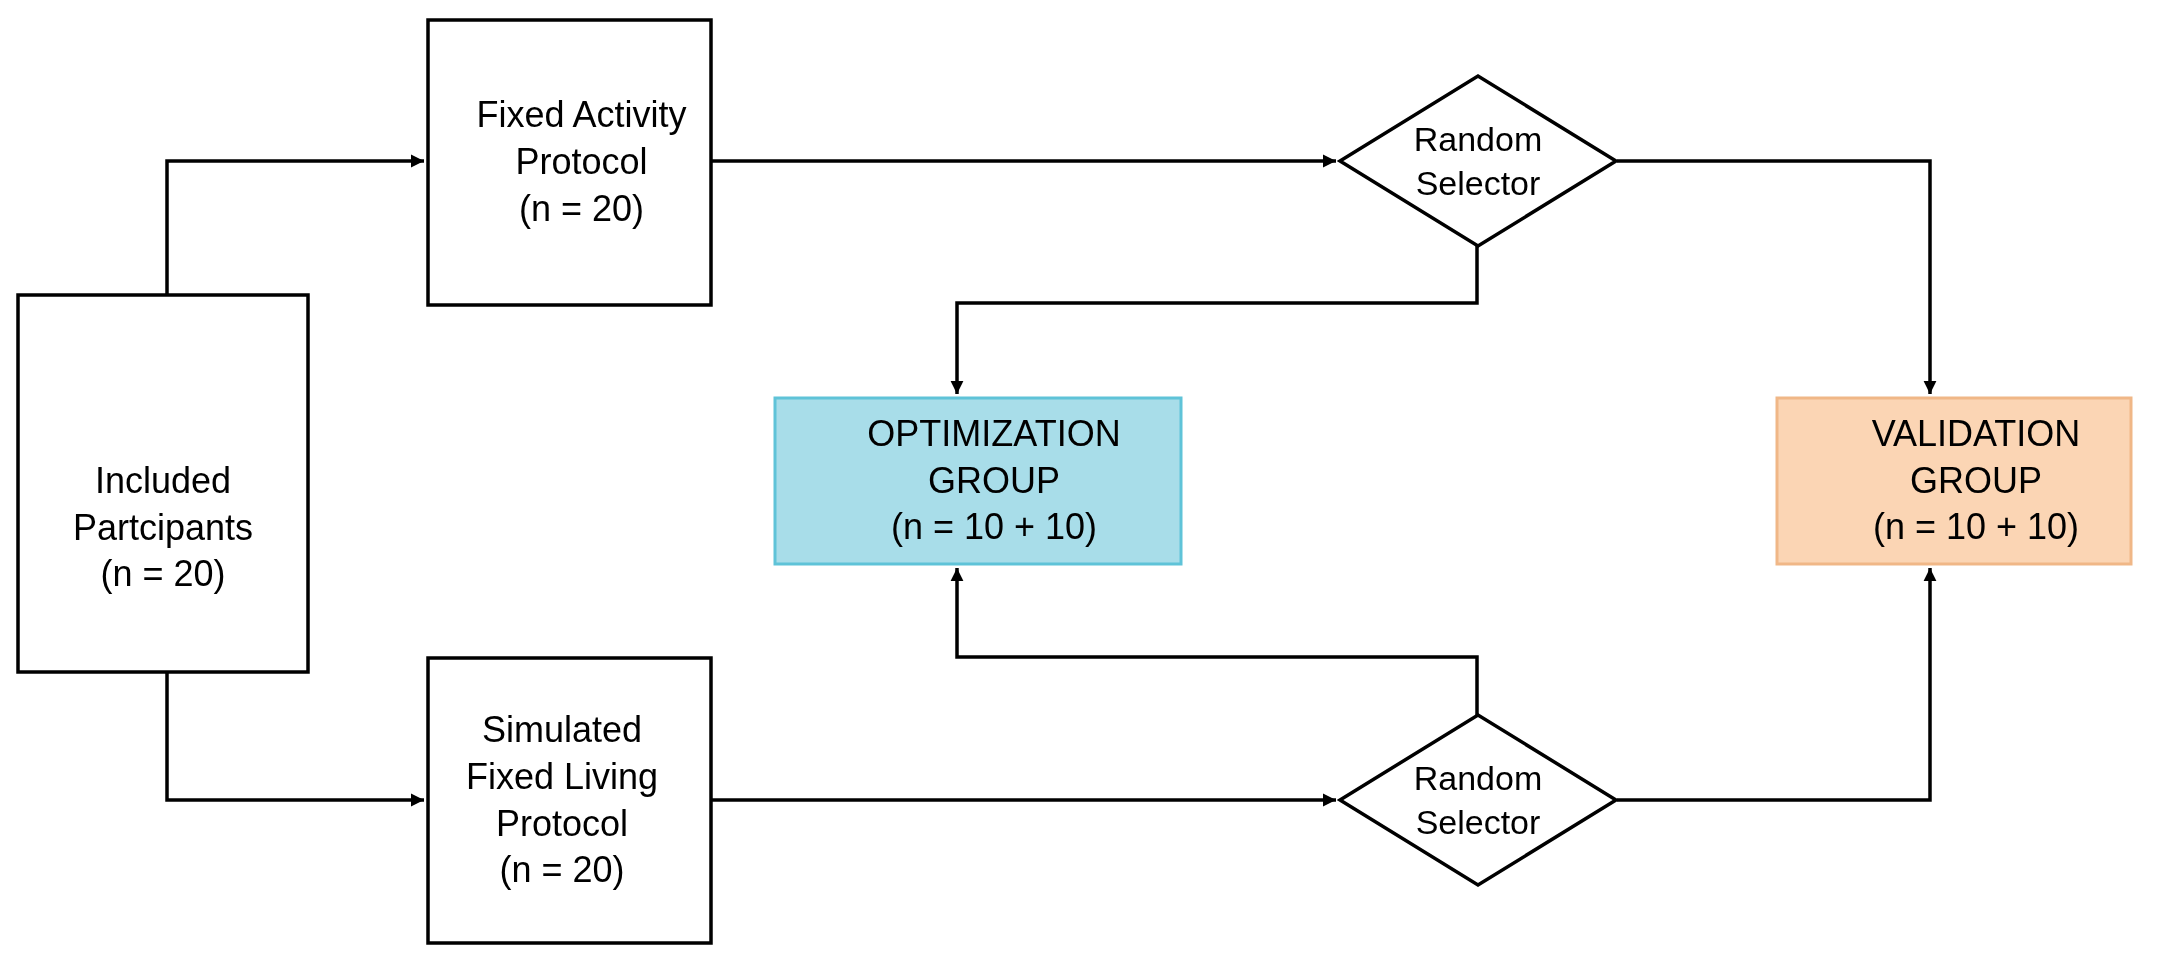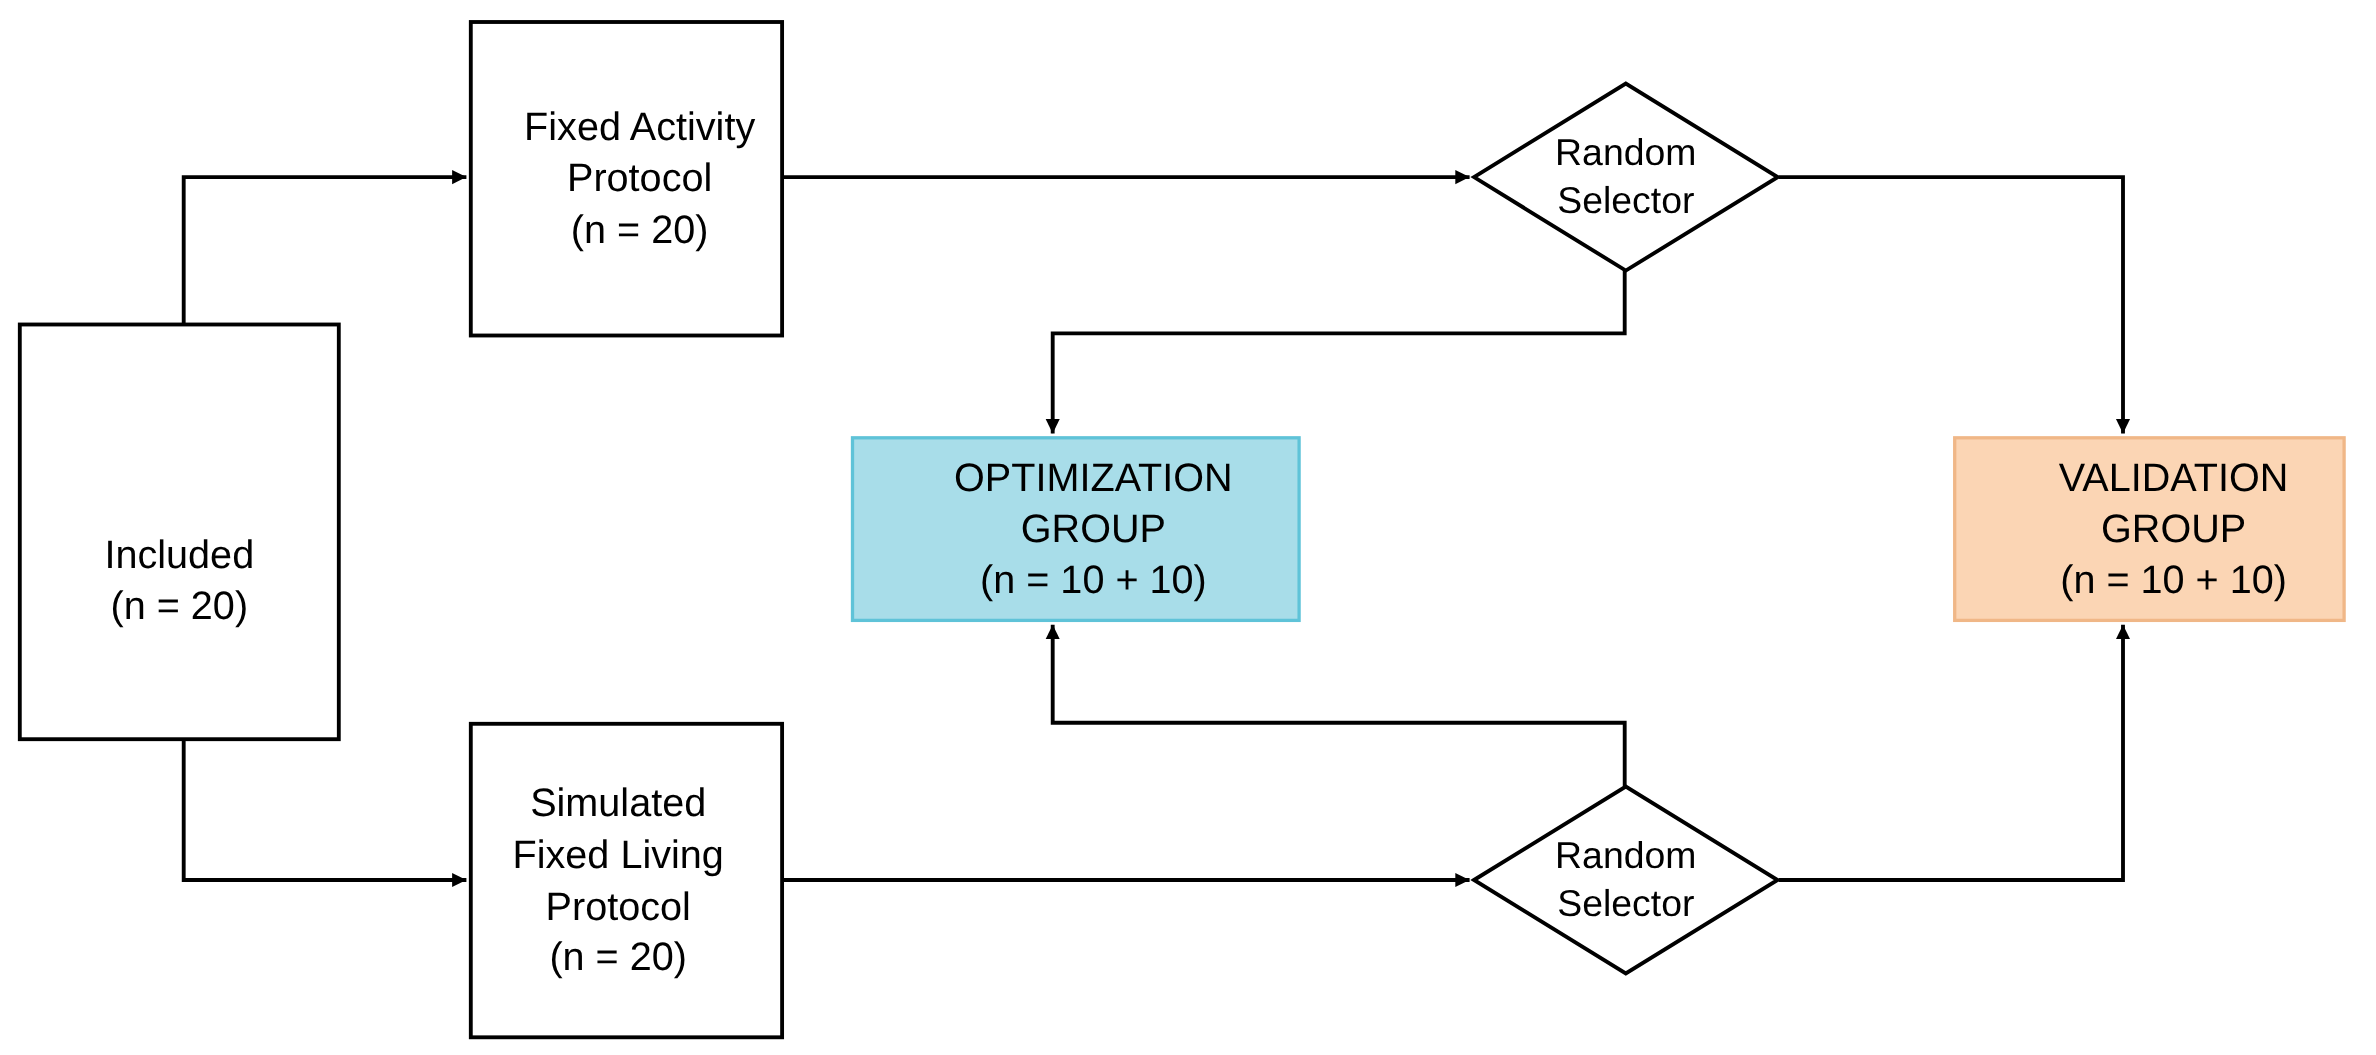--- a/index.html
+++ b/index.html
@@ -100,20 +100,21 @@
       <rect x="1777" y="398" width="354" height="166" fill="#fbd5b4" stroke="#f0b787" stroke-width="3"></rect>
 
       <polygon points="1340,161 1478,76 1616,161 1478,246" fill="#ffffff" stroke="#000000" stroke-width="3.5"></polygon>
 
       <polygon points="1340,800 1478,715 1616,800 1478,885" fill="#ffffff" stroke="#000000" stroke-width="3.5"></polygon>
     </g>
   </svg>
 
   <div class="node-label" id="label-included">
     <span class="ln">Included</span>
+    <span class="ln">Partcipants</span>
     <span class="ln">(n = 20)</span>
   </div>
 
   <div class="node-label" id="label-fixed">
     <span class="ln">Fixed Activity</span>
     <span class="ln">Protocol</span>
     <span class="ln">(n = 20)</span>
   </div>
 
   <div class="node-label" id="label-simulated">

